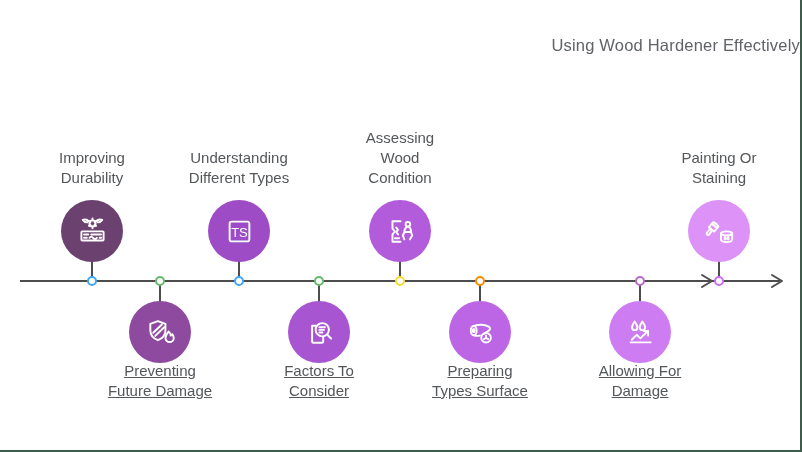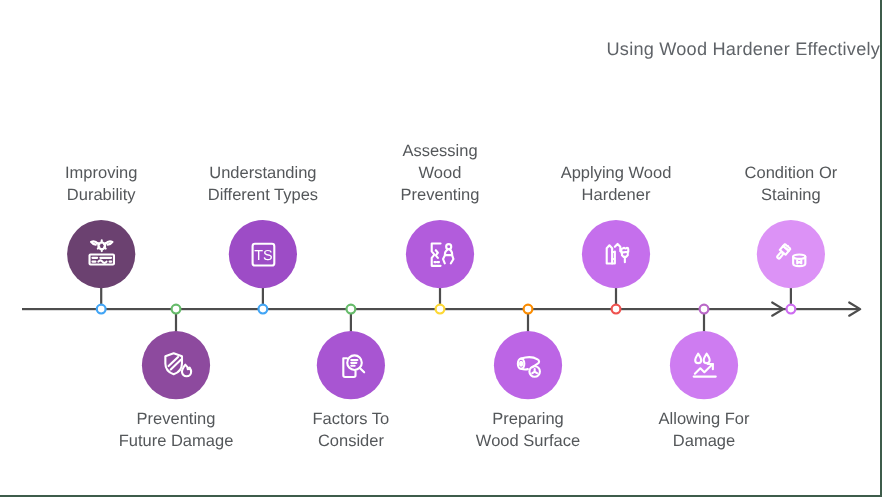--- a/index.html
+++ b/index.html
@@ -16,21 +16,21 @@
   .timeline-line{
     position:absolute;left:20px;top:280px;width:760px;height:2px;background:#4d4d4d;
   }
   .chevron{position:absolute;z-index:2;}
   .node{position:absolute;top:0;height:100%;width:160px;pointer-events:none;}
   .node .label{
     position:absolute;left:0;width:100%;text-align:center;white-space:pre-line;
     font-size:15px;line-height:20px;color:#54575a;
   }
   .node.above .label{bottom:262px;}
-  .node.below .label{top:371px;}
+  .node.below .label{top:361px;text-decoration:underline;}
   .circle{
     position:absolute;left:49px;width:62px;height:62px;border-radius:50%;
     display:flex;align-items:center;justify-content:center;background:#9c4fc4;z-index:1;
   }
   .node.above .circle{top:200px;}
   .node.below .circle{top:301px;}
   .connector{position:absolute;left:79px;width:2px;background:#4d4d4d;}
   .node.above .connector{top:258px;height:23px;}
   .node.below .connector{top:281px;height:22px;}
   .dot{
@@ -112,21 +112,21 @@
       </svg>
     </div>
     <div class="label">Factors To
 Consider</div>
     <div class="dot" style="border-color: rgb(102, 187, 106);"></div>
   </div>
 
   <div class="node above" style="left:320px">
     <div class="label">Assessing
 Wood
-Preventing</div>
+Condition</div>
     <div class="circle" style="background: rgb(178, 92, 220);">
       <svg class="icon" viewBox="0 0 24 24">
         <path d="M12 5.4H6.8v4.7l1.6 1.9-1.6 1.9v4.7H12"></path>
         <path d="M9.2 9.4l1.2 1.5-1.2 1.5 1.2 1.5"></path>
         <path d="M8.4 16.4h.9M10.2 16.4h.9"></path>
         <circle cx="16.8" cy="7.3" r="1.5"></circle>
         <path d="M16.3 8.9c-1.3.8-1.9 2-1.7 3.4l-1.1 2.3 1 2.5"></path>
         <path d="M17.3 8.9c1.2.8 1.7 2 1.5 3.4l.8 2.3-1.5 2.5"></path>
         <path d="M14.7 12.3h4"></path>
       </svg>
@@ -141,59 +141,43 @@
       <svg class="icon" viewBox="0 0 24 24">
         <ellipse cx="7.6" cy="10.8" rx="1.9" ry="3"></ellipse>
         <ellipse cx="7.6" cy="10.8" rx="0.6" ry="1.1"></ellipse>
         <path d="M7.6 7.8c3.6-1.2 7.3-1 9.7.4 1.2.7 1.2 1.8.1 2.6l-3.1 2"></path>
         <path d="M7.6 13.8c1.3.4 2.7.5 4 .2"></path>
         <circle cx="15.6" cy="15.4" r="3.1"></circle>
         <path d="M15.6 13.9v1.3M14.2 16.4l1-.7M17 16.4l-1-.7"></path>
       </svg>
     </div>
     <div class="label">Preparing
-Wood Surface</div>
+Types Surface</div>
     <div class="dot" style="border-color: rgb(251, 140, 0);"></div>
   </div>
 
-  <div class="node above" style="left:480px">
-    <div class="label">Applying Wood
-Hardener</div>
-    <div class="circle" style="background: rgb(197, 111, 236);">
-      <svg class="icon" viewBox="0 0 24 24">
-        <path d="M6.2 8.2l1.6-1.7 1.6 1.7v9H6.2z"></path>
-        <path d="M11 7.4l1.6-1.7 1.6 1.7v2.6"></path>
-        <path d="M9.4 10.4h1.6M9.4 14.6h1.6M11 10.2v7M11 17.2H9.4"></path>
-        <path d="M14.8 10.8V9.1c0-.4.3-.7.7-.7.3 0 .5-.5.9-.5s.6.5.9.5.5-.5.9-.5.7.3.7.7v1.7z"></path>
-        <path d="M15.2 10.8v1.6l1 .9h1.4l1-.9v-1.6"></path>
-        <path d="M16.9 13.3v3.2"></path>
-      </svg>
-    </div>
-    <div class="connector"></div>
-    <div class="dot" style="border-color: rgb(239, 83, 80);"></div>
-  </div>
 
   <div class="node below" style="left:560px">
     <div class="connector"></div>
     <div class="circle" style="background: rgb(206, 124, 241);">
       <svg class="icon" viewBox="0 0 24 24">
         <path d="M8.2 4.9C7.1 6.6 6.5 7.7 6.5 8.7a1.75 1.75 0 0 0 3.5 0c0-1-.6-2.1-1.8-3.8z"></path>
         <path d="M13.2 4.9c-1.1 1.7-1.7 2.8-1.7 3.8a1.75 1.75 0 0 0 3.5 0c0-1-.6-2.1-1.8-3.8z"></path>
         <path d="M5.6 18.4h13"></path>
         <polyline points="6.3,16.7 9.5,13.5 11.9,15.8 16.8,11"></polyline>
         <polyline points="13.9,11 16.9,11 16.9,14"></polyline>
       </svg>
     </div>
     <div class="label">Allowing For
 Damage</div>
     <div class="dot" style="border-color: rgb(186, 104, 200);"></div>
   </div>
 
   <div class="node above" style="left:639px">
-    <div class="label">Condition Or
+    <div class="label">Painting Or
 Staining</div>
     <div class="circle" style="background: rgb(220, 146, 246);">
       <svg class="icon" viewBox="0 0 24 24">
         <g transform="rotate(40 8.5 8.5)">
           <path d="M6.4 8.2V6.9c.8-.9 1.4.5 2.2-.6.7 1.1 1.5-.3 2.2.6v1.3z"></path>
           <rect x="6.4" y="8.2" width="4.4" height="3"></rect>
           <rect x="7.7" y="11.6" width="1.8" height="4" rx="0.8"></rect>
         </g>
         <path d="M13 13.2v4c0 .9 1.6 1.6 3.6 1.6s3.6-.7 3.6-1.6v-4"></path>
         <ellipse cx="16.6" cy="13.2" rx="3.6" ry="1.3"></ellipse>

